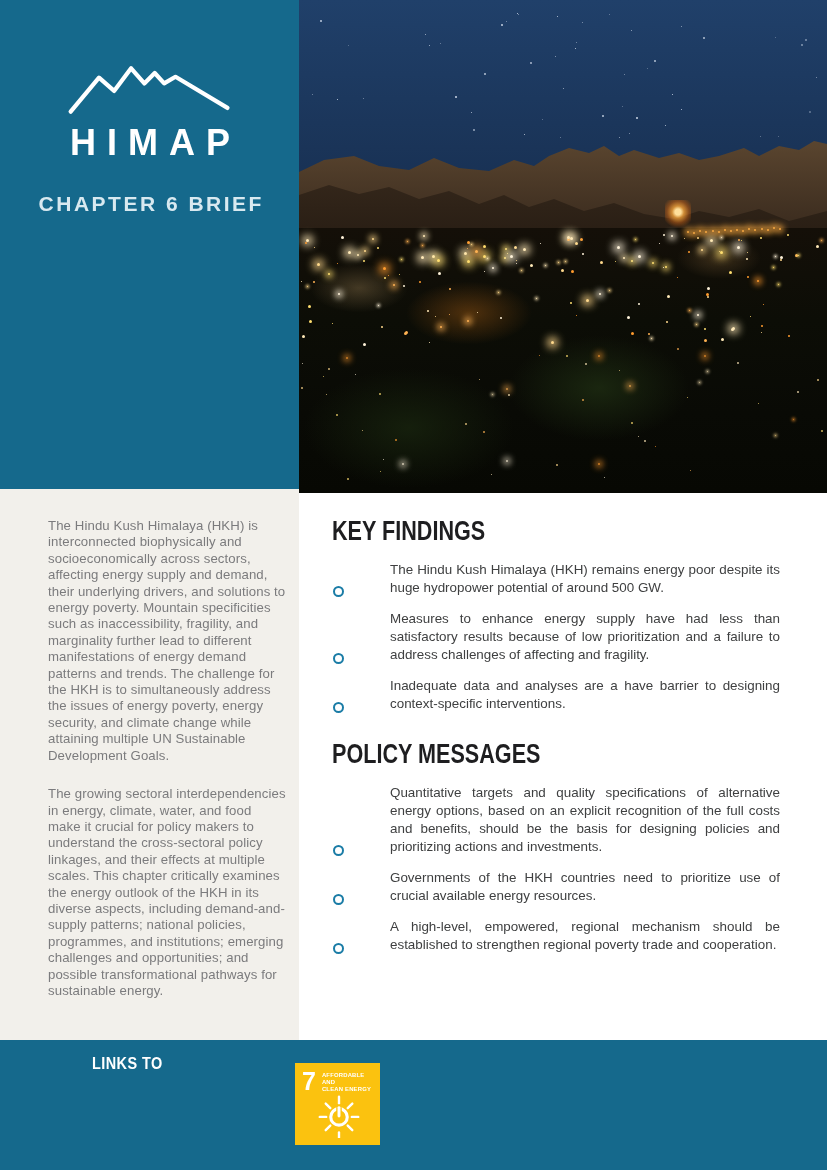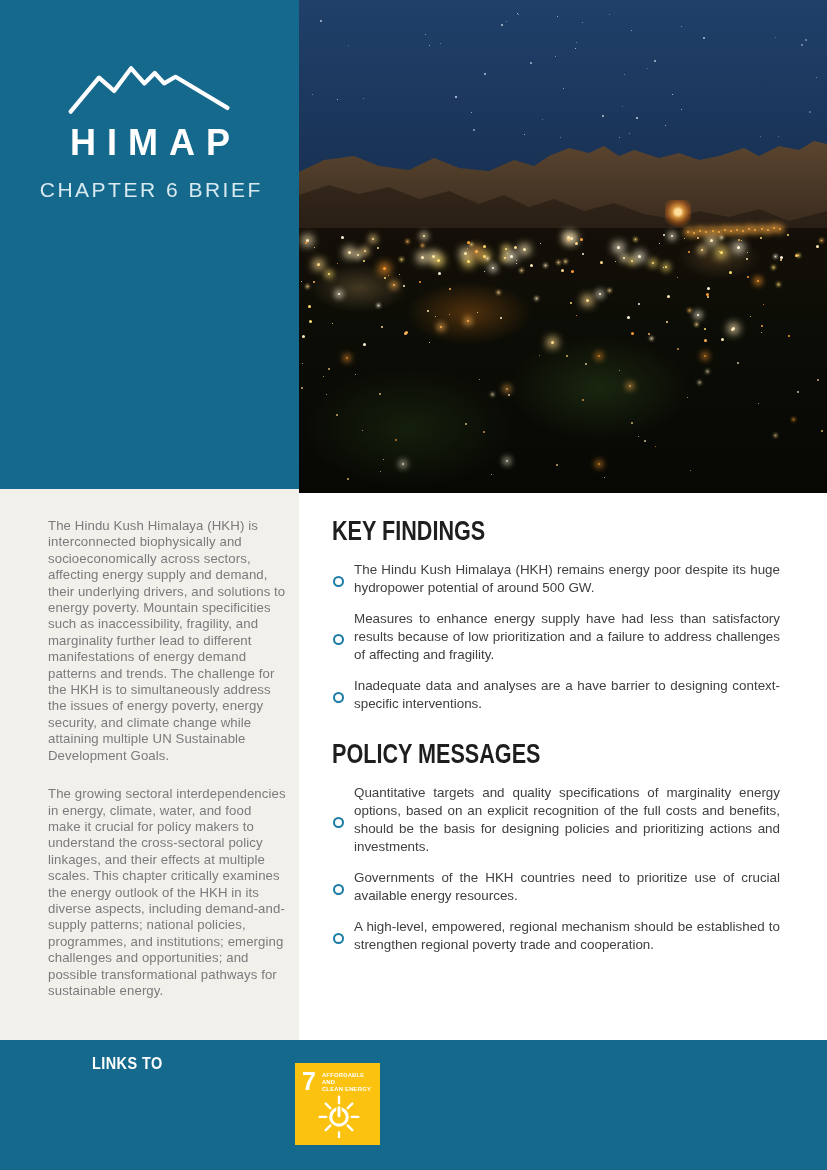--- a/index.html
+++ b/index.html
@@ -5,22 +5,22 @@
   html,body{margin:0;padding:0;background:#ffffff;}
   .page{position:relative;width:827px;height:1170px;background:#ffffff;overflow:hidden;
         font-family:"Liberation Sans",sans-serif;}
 
   
   .teal-block{position:absolute;left:0;top:0;width:299px;height:489px;background:#15698C;}
   .logo-wrap{position:absolute;left:25px;top:60px;width:250px;text-align:center;}
   .logo-mountain{display:block;margin:0 auto;width:170px;height:60px;}
   .logo-text{display:block;color:#ffffff;font-weight:bold;font-size:36px;letter-spacing:11px;
              margin-top:2px;margin-right:-11px;}
-  .chapter-label{display:block;color:#D8E9F0;font-size:21px;letter-spacing:2.5px;margin-top:14px;
-                 margin-right:-2.5px;font-weight:400;}
+  .chapter-label{display:block;color:#D8E9F0;font-size:21px;letter-spacing:2.5px;margin-top:28px;
+                 margin-right:-2.5px;font-weight:700;}
   .title{position:absolute;left:48px;top:266px;width:250px;}
   .title-line{color:#ffffff;font-weight:bold;font-size:33px;line-height:41px;
               transform:scaleX(0.8);transform-origin:0 50%;white-space:nowrap;}
 
   
   .photo{position:absolute;left:299px;top:0;width:528px;height:493px;overflow:hidden;
          background:linear-gradient(#20406a 0%,#1a3458 30%,#13294a 55%,#0e2140 72%,#0c1d37 100%);}
   .photo svg.mountains{position:absolute;left:0;top:0;width:528px;height:493px;}
   .city-base{position:absolute;left:0;top:228px;width:528px;height:265px;
      background:
@@ -39,21 +39,21 @@
                box-sizing:border-box;padding:29px 12px 0 48px;}
   .intro-panel p{margin:0 0 22px 0;color:#7B7B7D;font-size:13.2px;line-height:16.4px;
                  font-weight:400;letter-spacing:0.1px;}
 
   
   .main-col{position:absolute;left:299px;top:493px;width:528px;height:547px;background:#ffffff;
             box-sizing:border-box;padding:25px 47px 0 33px;}
   .section-heading{margin:0;color:#1E1E20;font-weight:bold;font-size:27px;line-height:27px;
                    transform:scaleX(0.8);transform-origin:0 50%;white-space:nowrap;}
   .bullets{list-style:none;margin:16px 0 0 0;padding:0;}
-  .bullets li{display:flex;align-items:center;margin-bottom:13px;}
+  .bullets li{display:flex;align-items:flex-end;margin-bottom:13px;gap:36px;}
   .ring{width:7px;height:7px;border:2px solid #1A7CA6;border-radius:50%;flex-shrink:0;
         margin:4px 10px 0 1px;}
   .bullet-text{color:#3F4041;font-size:13.4px;line-height:18px;text-align:justify;}
   .policy-heading-gap{margin-top:28px;}
 
   
   .footer{position:absolute;left:0;top:1040px;width:827px;height:130px;background:#15698C;}
   .links-to{position:absolute;left:92px;top:14px;color:#ffffff;font-weight:bold;font-size:17px;
             transform:scaleX(0.85);transform-origin:0 50%;letter-spacing:0.5px;white-space:nowrap;}
   .sdg-box{position:absolute;left:88px;top:40px;width:99px;height:68px;background:#ffffff;
@@ -406,21 +406,21 @@
       <li>
         <span class="ring"></span>
         <span class="bullet-text">Inadequate data and analyses are a have barrier to designing context-specific interventions.</span>
       </li>
     </ul>
 
     <h2 class="section-heading policy-heading-gap">POLICY MESSAGES</h2>
     <ul class="bullets">
       <li>
         <span class="ring"></span>
-        <span class="bullet-text">Quantitative targets and quality specifications of marginality energy options, based on an explicit recognition of the full costs and benefits, should be the basis for designing policies and prioritizing actions and investments.</span>
+        <span class="bullet-text">Quantitative targets and quality specifications of alternative energy options, based on an explicit recognition of the full costs and benefits, should be the basis for designing policies and prioritizing actions and investments.</span>
       </li>
       <li>
         <span class="ring"></span>
         <span class="bullet-text">Governments of the HKH countries need to prioritize use of crucial available energy resources.</span>
       </li>
       <li>
         <span class="ring"></span>
         <span class="bullet-text">A high-level, empowered, regional mechanism should be established to strengthen regional poverty trade and cooperation.</span>
       </li>
     </ul>

